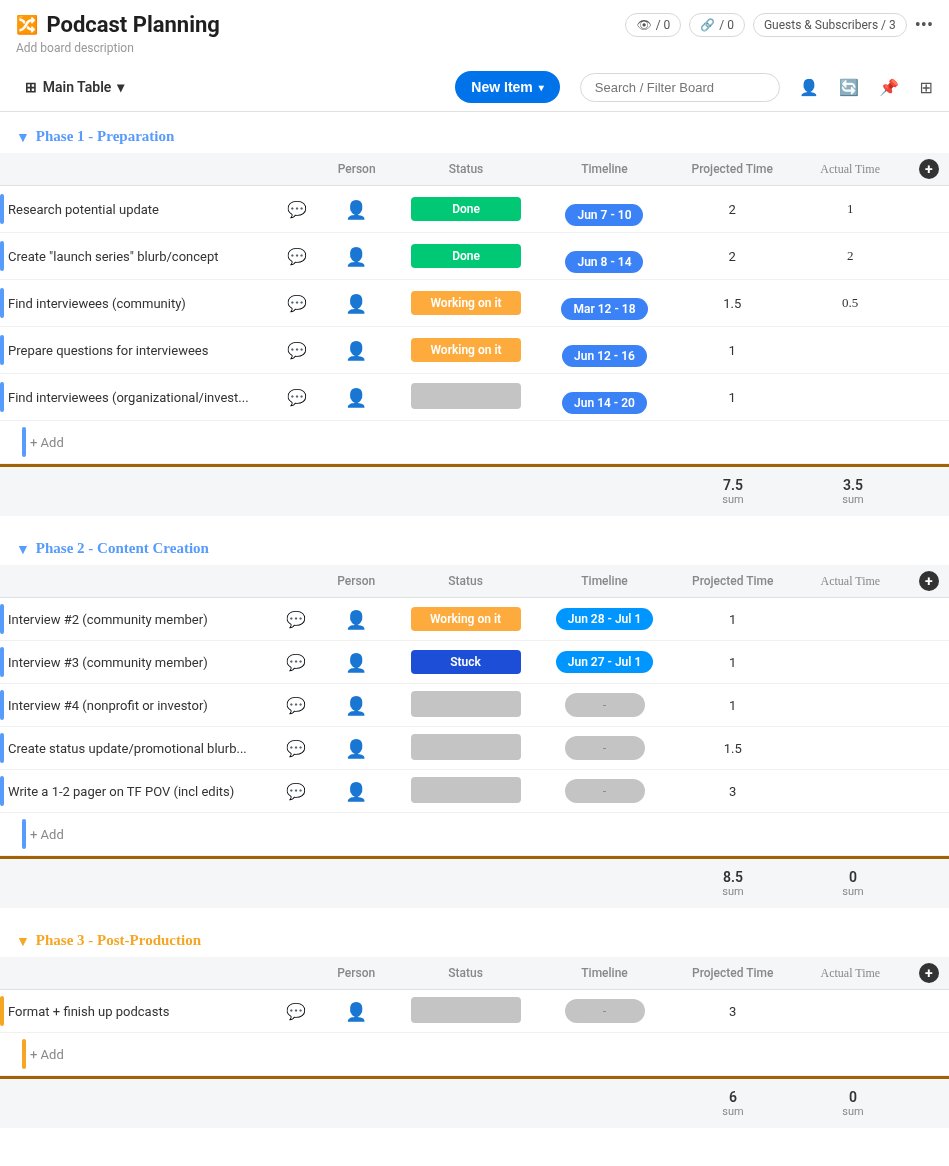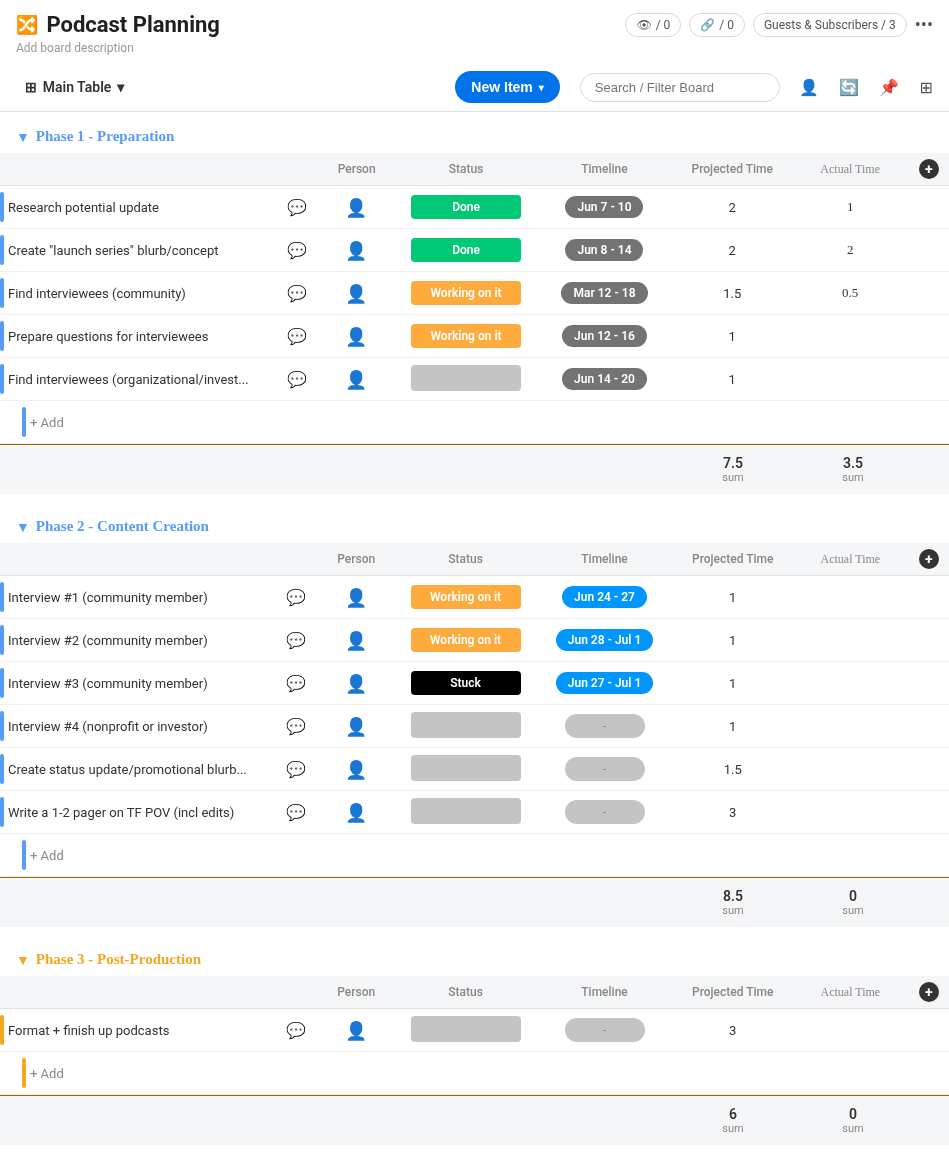--- a/index.html
+++ b/index.html
@@ -54,40 +54,40 @@
 
     .task-row td:first-child { padding-left: 0; }
     .task-name-cell { display: flex; align-items: center; gap: 4px; }
     .task-bar { width: 4px; height: 30px; border-radius: 2px; flex-shrink: 0; }
     .task-name { font-size: 13px; color: #333; }
 
     
     .status-badge { border-radius: 4px; padding: 5px 12px; font-size: 12px; font-weight: 600; color: white; text-align: center; display: inline-block; min-width: 110px; }
     .status-done { background: #00c875; }
     .status-working { background: #fdab3d; }
-    .status-stuck { background: #000000; }
+    .status-stuck { background: #1d4ed8; }
     .status-empty { background: #c4c4c4; min-width: 110px; height: 26px; border-radius: 4px; display: inline-block; }
 
     
     .timeline-badge { border-radius: 20px; padding: 4px 12px; font-size: 12px; font-weight: 600; color: white; text-align: center; display: inline-block; }
-    .timeline-blue { background: #737373; }
+    .timeline-blue { background: #3b82f6; margin-top: 12px; }
     .timeline-teal { background: #0096ff; }
     .timeline-empty { background: #c4c4c4; min-width: 80px; height: 24px; border-radius: 20px; display: inline-flex; align-items: center; justify-content: center; color: #888; font-size: 12px; }
 
     
     .comment-icon { color: #c4c4c4; font-size: 16px; cursor: pointer; }
 
     
     .person-icon { color: #c4c4c4; font-size: 18px; cursor: pointer; }
 
     
     .add-row td { color: #888; font-size: 13px; cursor: pointer; padding: 6px 10px; }
 
     
-    .sum-section { display: flex; justify-content: flex-end; padding: 4px 0; background: #f5f6f8; border-top: 1px solid #a16207; }
+    .sum-section { display: flex; justify-content: flex-end; padding: 4px 0; background: #f5f6f8; border-top: 3px solid #a16207; }
     .sum-cells { display: flex; }
     .sum-cell { width: 120px; text-align: center; padding: 6px 0; }
     .sum-value { font-size: 14px; font-weight: 600; color: #333; }
     .sum-label { font-size: 11px; color: #888; }
 
     
     .plus-circle { width: 20px; height: 20px; background: #333; border-radius: 50%; color: white; display: inline-flex; align-items: center; justify-content: center; font-size: 14px; font-weight: 700; cursor: pointer; }
   </style>
 </head>
 <body>
@@ -298,39 +298,20 @@
       <th class="col-add">
         <span class="plus-circle">+</span>
       </th>
     </tr>
   </thead>
         <tbody>
           <tr class="task-row">
       <td class="col-task">
         <div class="task-name-cell">
           <div class="task-bar" style="background:#579bfc"></div>
-          <span class="task-name">Interview #1 (community member)</span>
-        </div>
-      </td>
-      <td class="col-comment">
-        <span class="comment-icon">💬</span>
-      </td>
-      <td class="col-person">
-        <span class="person-icon">👤</span>
-      </td>
-      <td class="col-status"><span class="status-badge status-working">Working on it</span></td>
-      <td class="col-timeline"><span class="timeline-badge timeline-teal">Jun 24 - 27</span></td>
-      <td class="col-projected" style="text-align:center">1</td>
-      <td class="col-actual" style="text-align:center"></td>
-      <td class="col-add"></td>
-    </tr>
-          <tr class="task-row">
-      <td class="col-task">
-        <div class="task-name-cell">
-          <div class="task-bar" style="background:#579bfc"></div>
           <span class="task-name">Interview #2 (community member)</span>
         </div>
       </td>
       <td class="col-comment">
         <span class="comment-icon">💬</span>
       </td>
       <td class="col-person">
         <span class="person-icon">👤</span>
       </td>
       <td class="col-status"><span class="status-badge status-working">Working on it</span></td>

